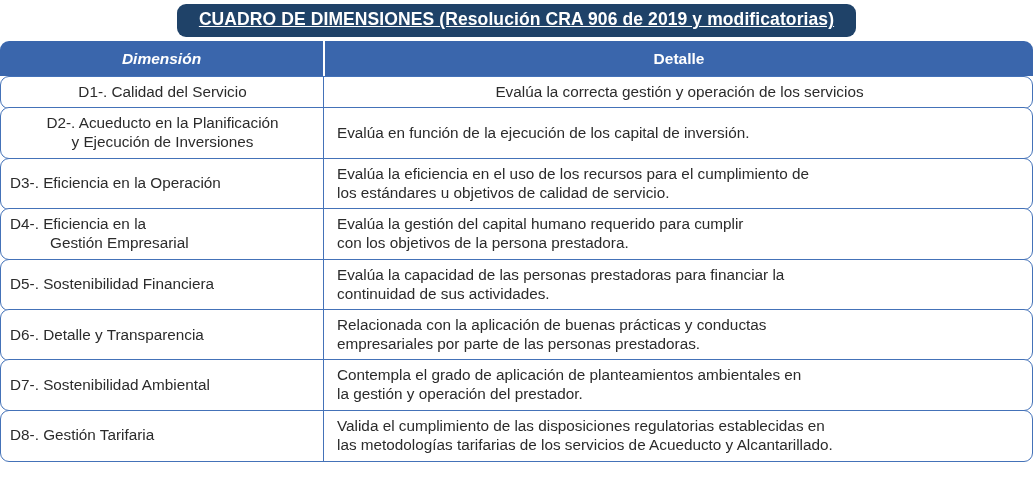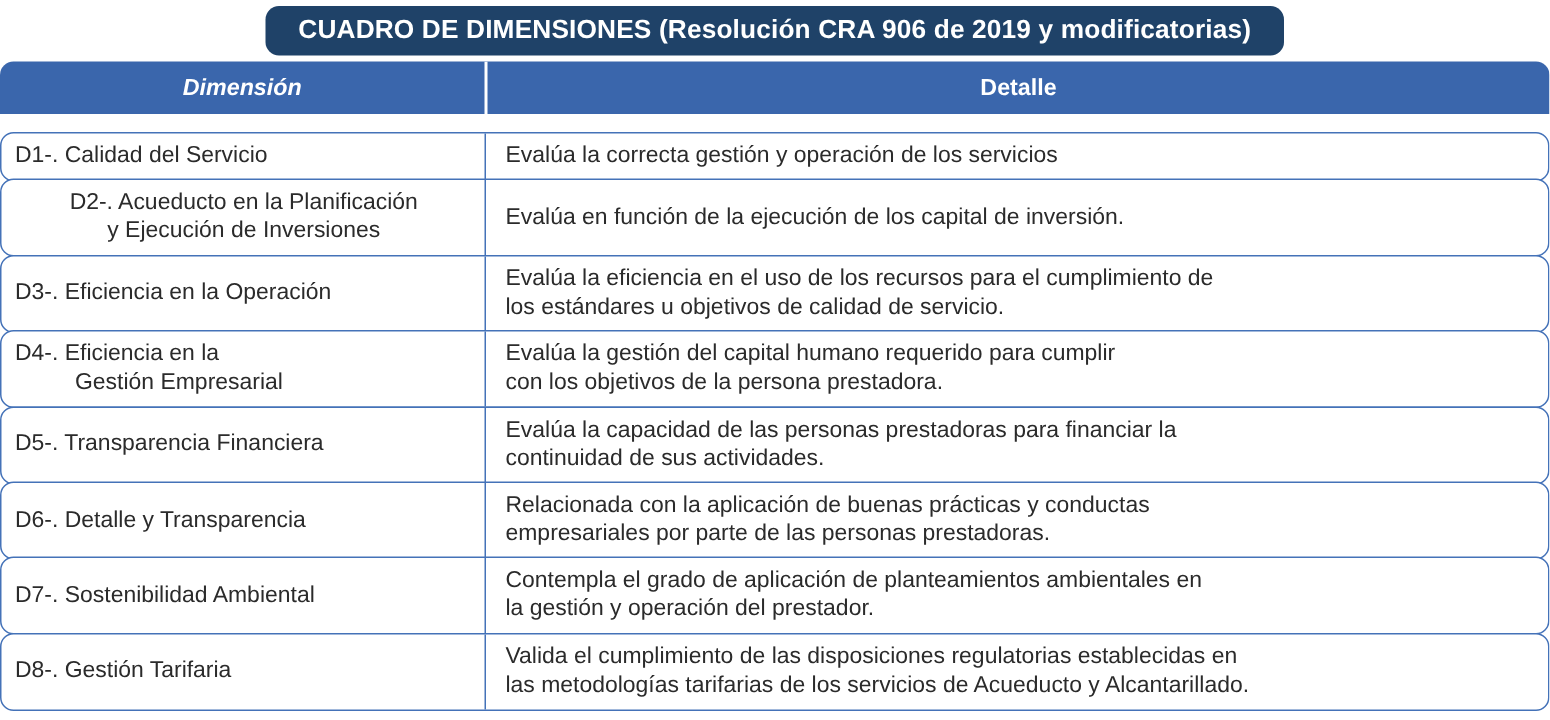--- a/index.html
+++ b/index.html
@@ -37,20 +37,21 @@
     background: #1F4268;
     color: #ffffff;
     font-size: 17.5px;
     font-weight: bold;
     letter-spacing: 0.1px;
     border-radius: 9px;
     padding: 6px 22px 7px 22px;
     line-height: 1.1;
     white-space: nowrap;
     text-align: left;
+    text-decoration: underline;
   }
 
   
   .table {
     position: absolute;
     left: 0;
     top: 41px;
     width: 1033px;
   }
 
@@ -85,21 +86,22 @@
   .row {
     position: relative;
     display: flex;
     box-sizing: border-box;
     background: #ffffff;
     border: 1.6px solid #4472B8;
     border-radius: 9px;
     margin-top: -1.6px;
   }
   .row:first-of-type {
-    margin-top: 12px;
+    margin-top: 0;
+    text-align: center;
   }
 
   .cell {
     box-sizing: border-box;
     display: flex;
     flex-direction: column;
     justify-content: center;
     color: #2B2B2B;
     font-size: 15.3px;
     line-height: 1.24;
@@ -182,21 +184,21 @@
             <div class="line line1">D4-. Eficiencia en la</div>
             <div class="line line2">Gestión Empresarial</div>
           </div>
           <div class="cell det">
             <div class="line line1">Evalúa la gestión del capital humano requerido para cumplir</div>
             <div class="line line2">con los objetivos de la persona prestadora.</div>
           </div>
         </div>
         <div class="row h2">
           <div class="cell dim">
-            <div class="line line1">D5-. Transparencia Financiera</div>
+            <div class="line line1">D5-. Sostenibilidad Financiera</div>
           </div>
           <div class="cell det">
             <div class="line line1">Evalúa la capacidad de las personas prestadoras para financiar la</div>
             <div class="line line2">continuidad de sus actividades.</div>
           </div>
         </div>
         <div class="row h2">
           <div class="cell dim">
             <div class="line line1">D6-. Detalle y Transparencia</div>
           </div>

